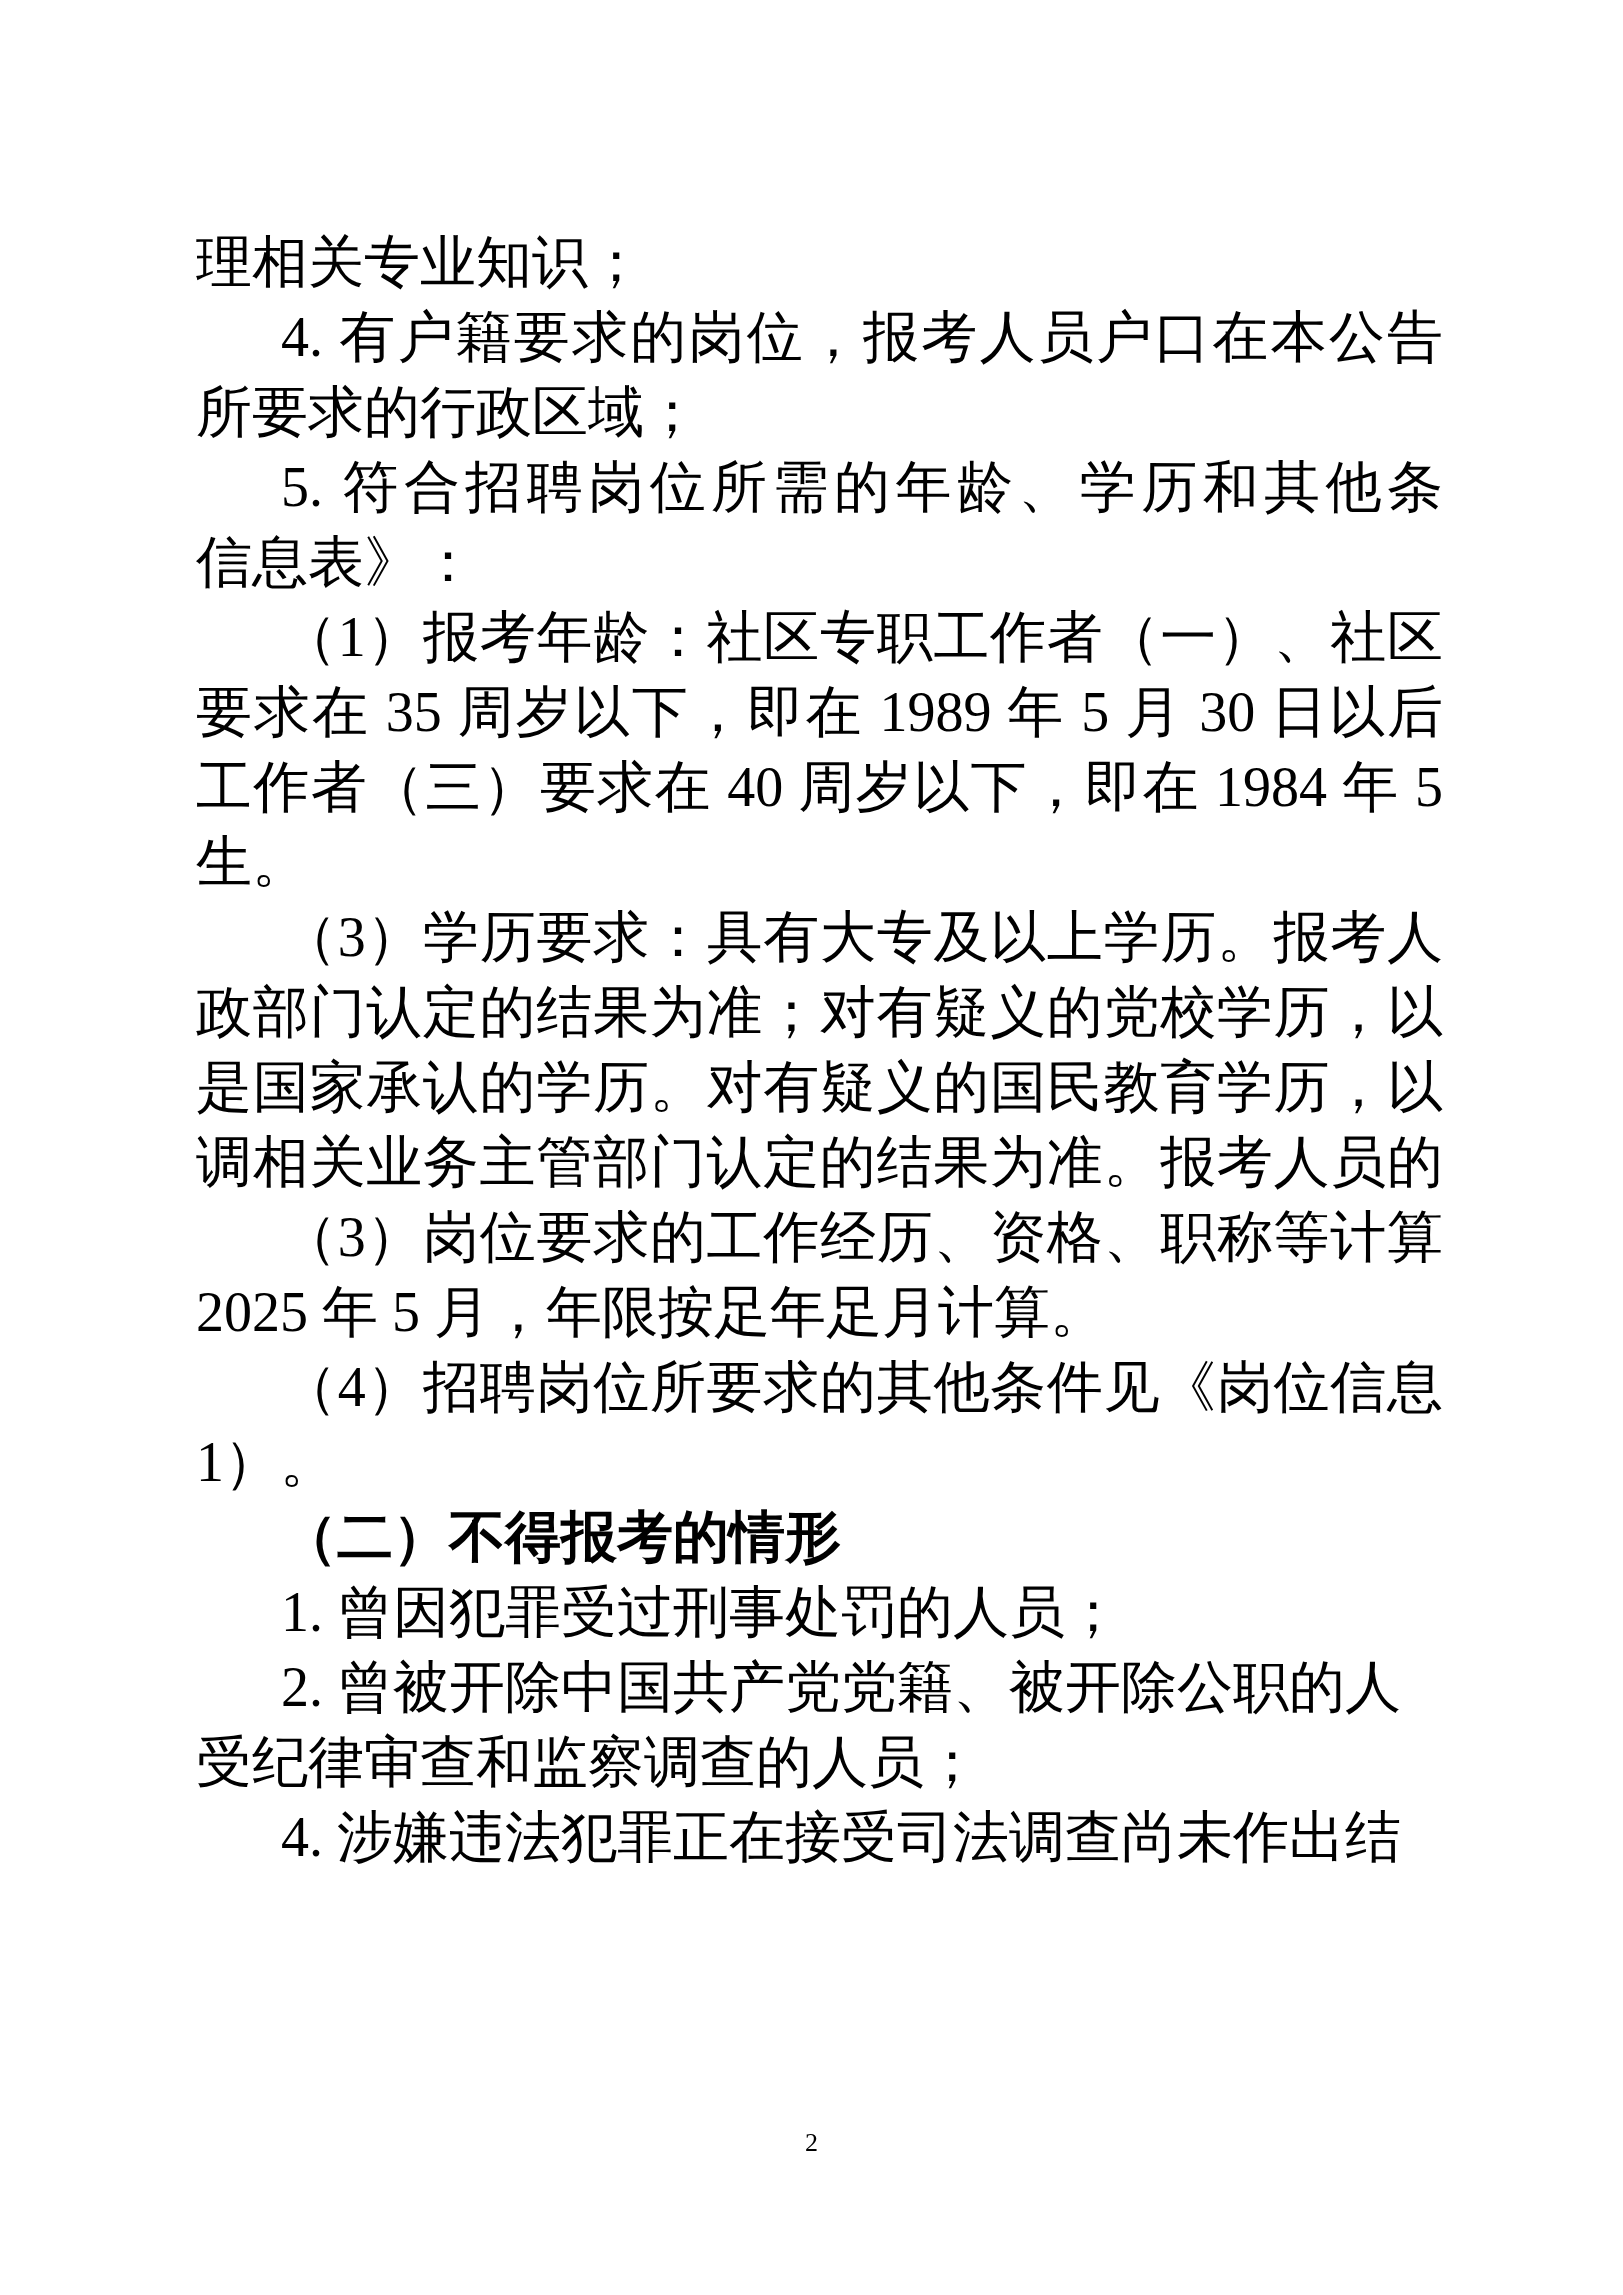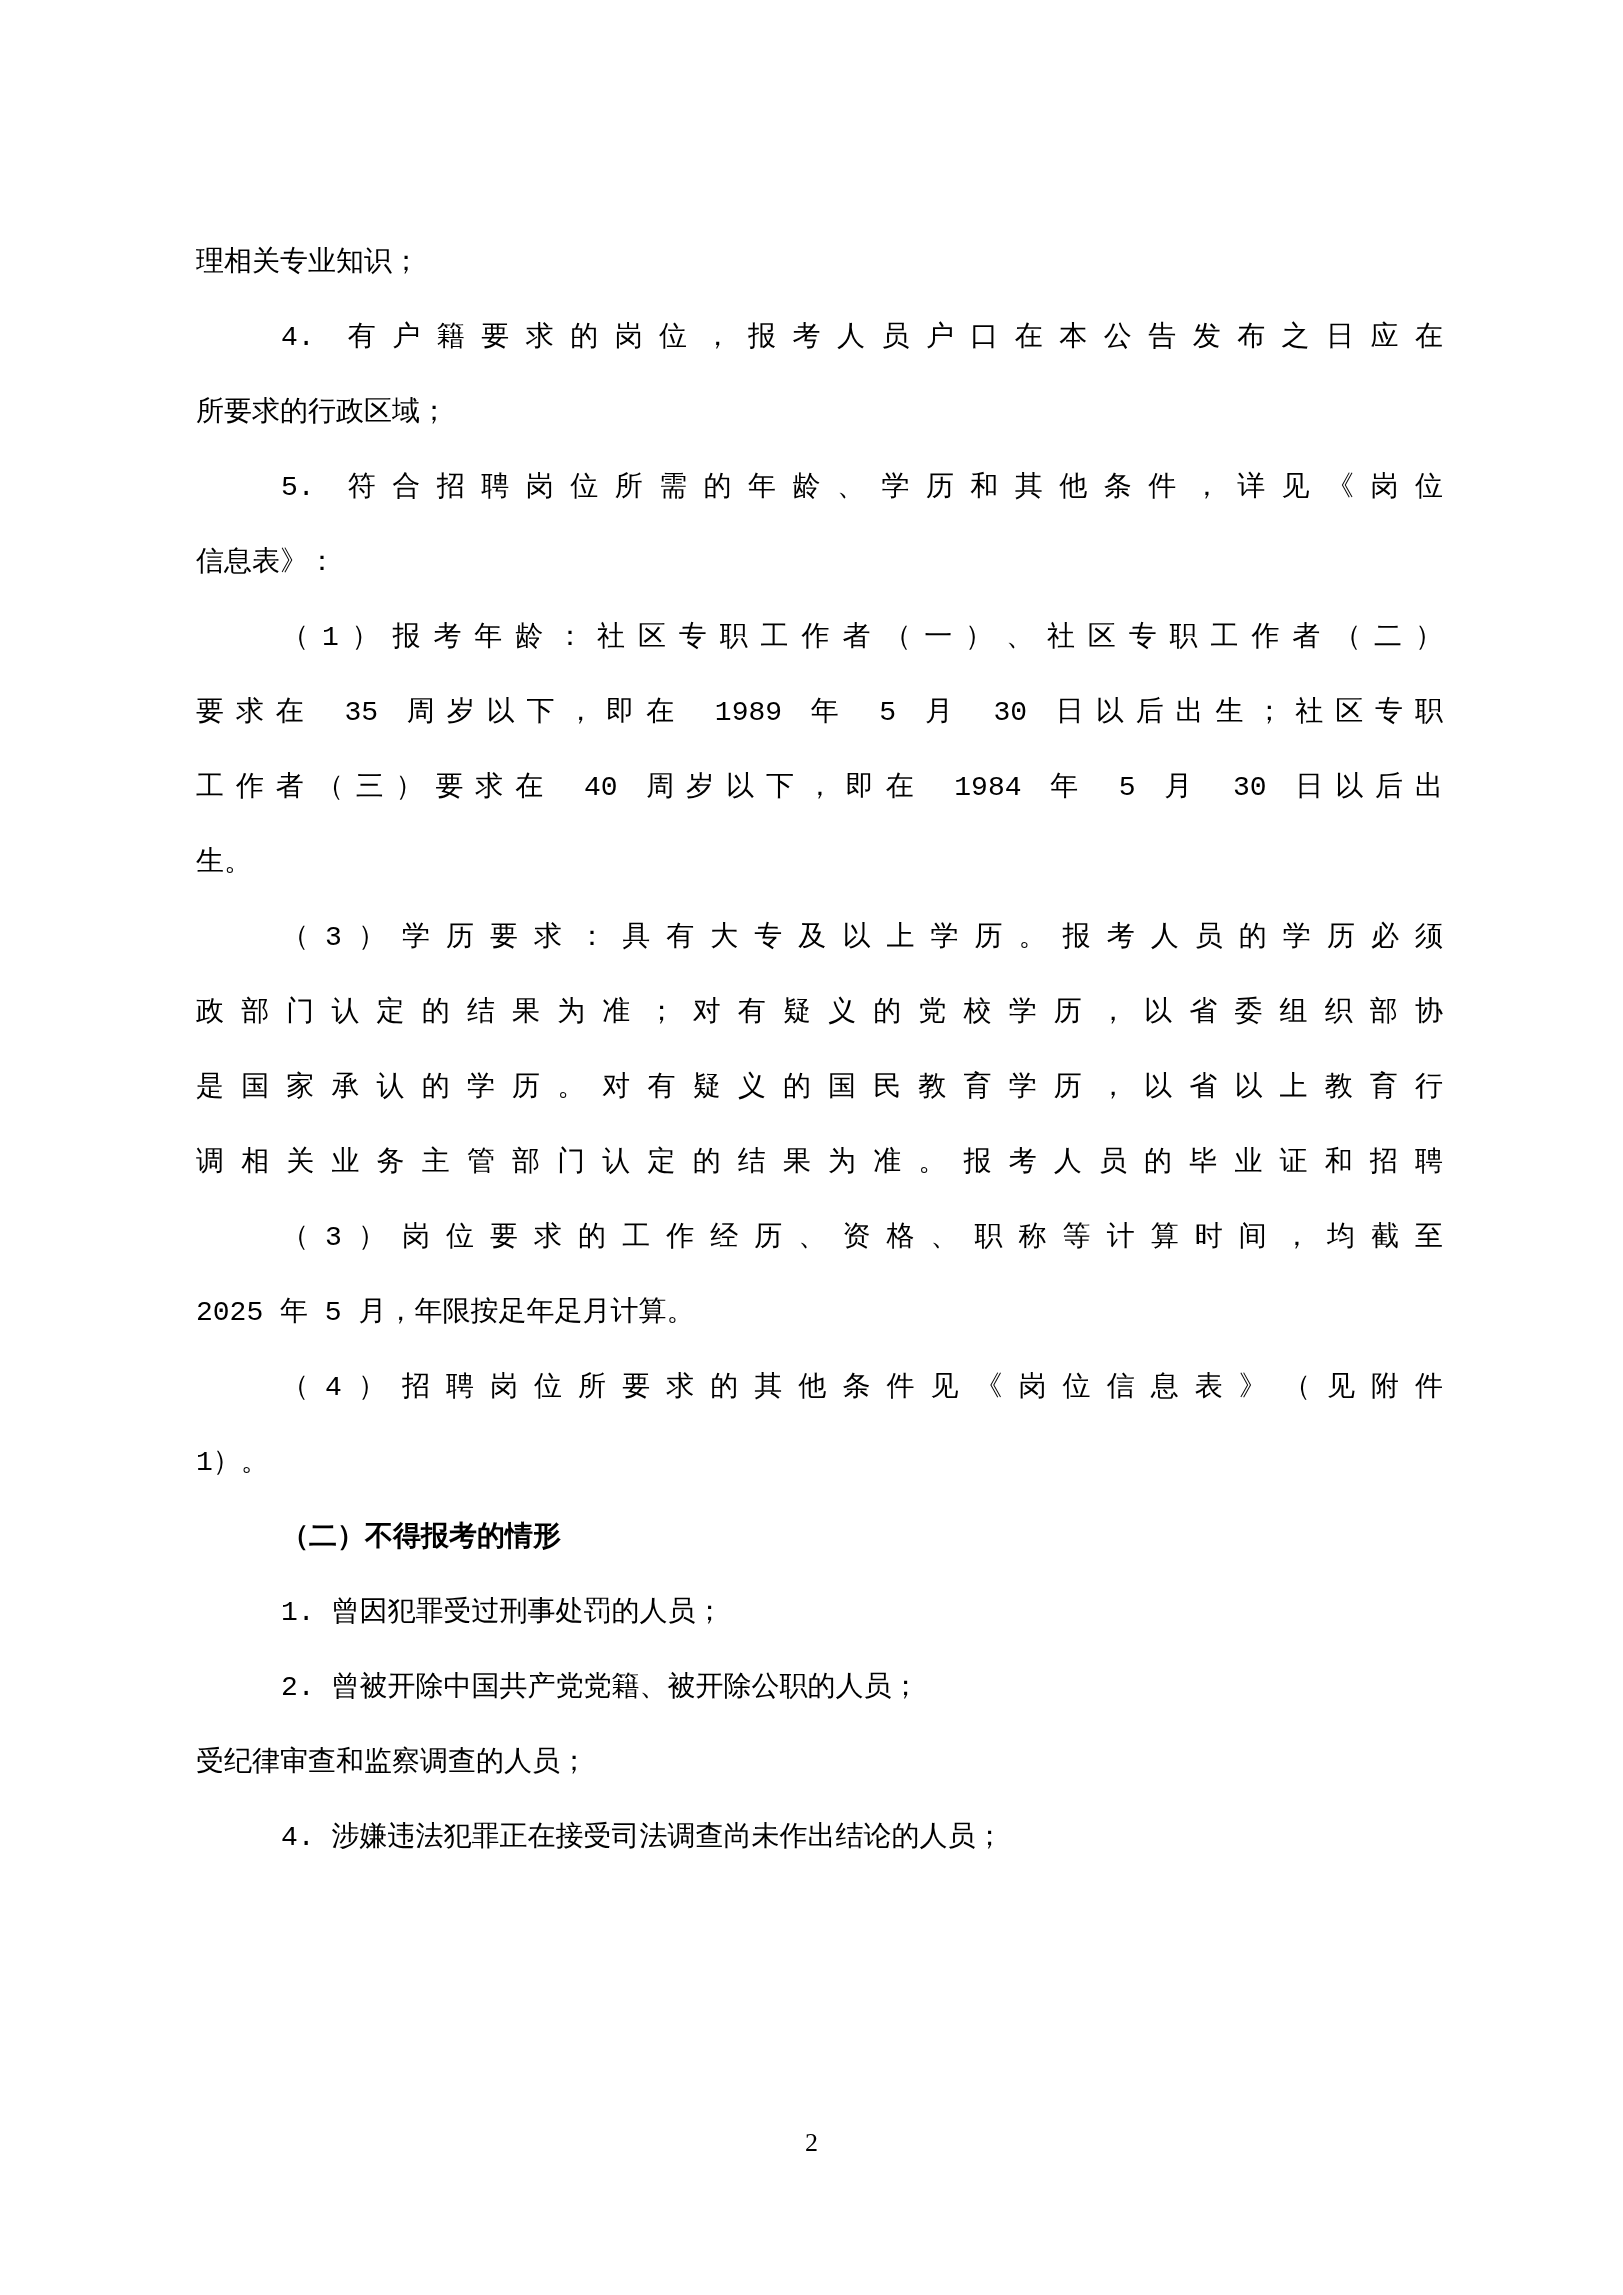--- a/index.html
+++ b/index.html
@@ -18,22 +18,22 @@
     background: #ffffff;
     overflow: hidden;
   }
   .content {
     position: absolute;
     left: 196px;
     top: 225px;
     width: 1247px;
   }
   .line {
-    font-family: Liberation Mono, monospace;
-    font-size: 28px;
+    font-family: Liberation Serif, serif;
+    font-size: 56px;
     line-height: 75px;
     height: 75px;
     color: #000000;
     text-align: left;
     overflow: hidden;
   }
   .line.indent {
     padding-left: 85px;
   }
   .line.full {

